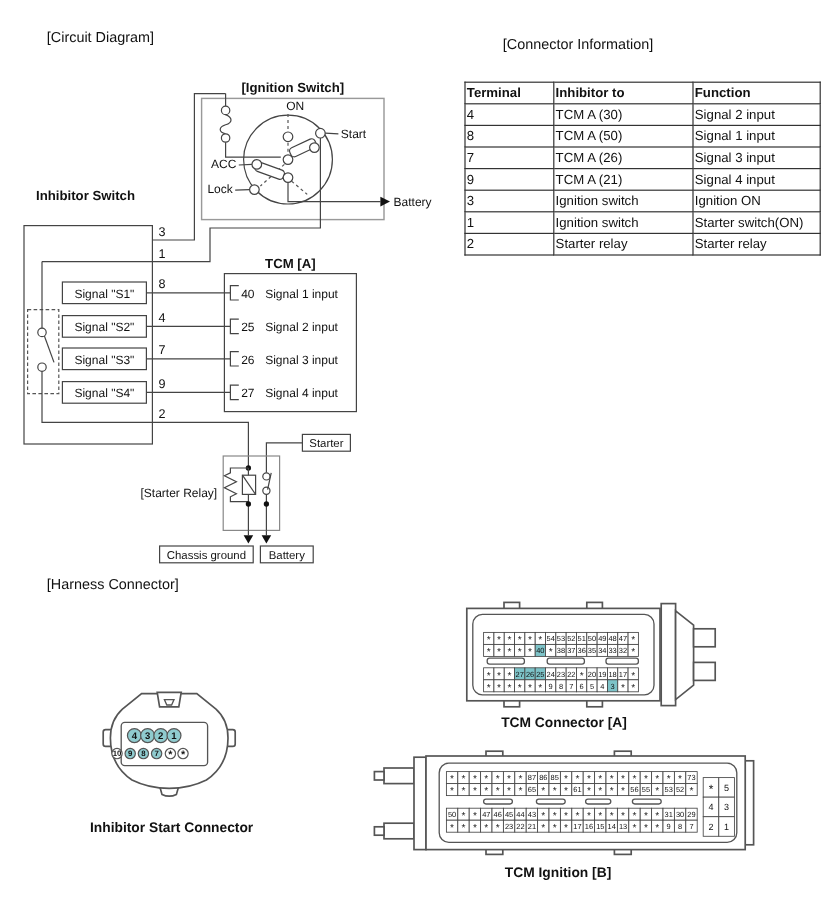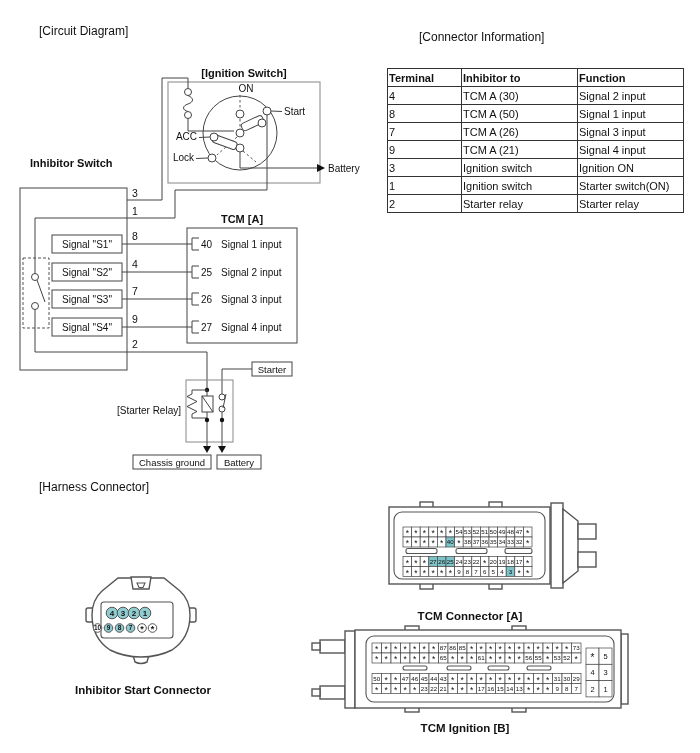--- a/index.html
+++ b/index.html
@@ -394,21 +394,21 @@
       <rect x="497.6" y="566.5" width="8.6" height="10" fill="#fff" stroke="#444" stroke-width="0.7"></rect>
       <text x="501.90000000000003" y="573.856" text-anchor="middle" font-size="6.2" fill="#111">4</text>
       <rect x="506.2" y="566.5" width="8.6" height="10" fill="#7DC3C8" stroke="#444" stroke-width="0.7"></rect>
       <text x="510.5" y="573.856" text-anchor="middle" font-size="6.2" fill="#111">3</text>
       <rect x="514.8" y="566.5" width="8.6" height="10" fill="#fff" stroke="#444" stroke-width="0.7"></rect>
       <text x="519.0999999999999" y="575.58" text-anchor="middle" font-size="8.5" fill="#111">*</text>
       <rect x="523.4" y="566.5" width="8.6" height="10" fill="#fff" stroke="#444" stroke-width="0.7"></rect>
       <text x="527.6999999999999" y="575.58" text-anchor="middle" font-size="8.5" fill="#111">*</text>
     </g>
 </svg>
-<div class="conn-label" style="left:395px;top:610px;width:150px;">TCM Connector [A]</div>
+<div class="conn-label" style="left:395px;top:597px;width:150px;">TCM Connector [A]</div>
 
 <svg viewBox="300 623 390 112" style="left:300px;top:623px;width:390px;height:112px;">
   <rect x="320" y="640" width="25" height="13" class="shell"></rect>
   <rect x="312" y="643" width="8" height="7" class="shell"></rect>
   <rect x="320" y="686" width="25" height="13" class="shell"></rect>
   <rect x="312" y="689" width="8" height="7" class="shell"></rect>
   <rect x="345" y="631" width="10" height="77" class="shell"></rect>
   <rect x="405" y="626" width="14" height="5" class="shell"></rect>
   <rect x="512" y="626" width="14" height="5" class="shell"></rect>
   <rect x="405" y="707" width="14" height="5" class="shell"></rect>

